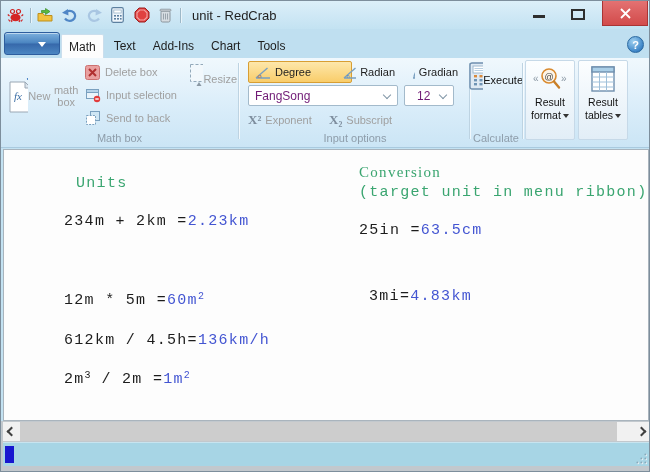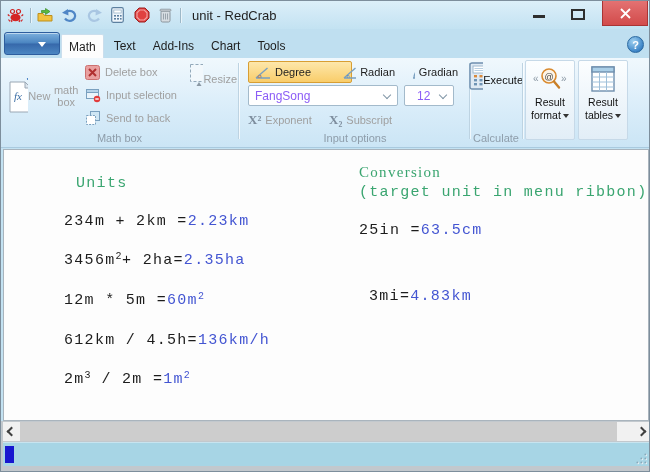--- a/index.html
+++ b/index.html
@@ -40,21 +40,21 @@
   .grouplabel{position:absolute;bottom:3px;font-size:11px;color:#8e9daa;text-align:center}
   .bigbtn{position:absolute;left:5px;top:2px;width:76px;height:72px;display:flex;flex-direction:row;
     align-items:center;font-size:11px;color:#a0a0a0;line-height:12px;text-align:center}
   .smallbtn{position:absolute;left:84px;display:flex;align-items:center;gap:5px;font-size:11px;color:#a0a0a0;height:20px}
   .resizebtn{position:absolute;left:186px;top:4px;width:50px;display:flex;align-items:center;
     font-size:11px;color:#a0a0a0}
   .anglebtn{position:absolute;top:3px;height:22px;display:flex;align-items:center;gap:4px;
     font-size:11px;color:#1d1d1d;padding:0 6px;border-radius:2px}
   .anglebtn.selected{background:linear-gradient(#fde7ab,#f9cd6a);border:1px solid #d89e33}
   .combo{position:absolute;top:27px;height:21px;background:#fff;border:1px solid #a3bacb;border-radius:2px;
-    font-size:12px;color:#8b5cf6;display:flex;align-items:center;padding-left:6px}
+    font-size:12px;color:#701a75;display:flex;align-items:center;padding-left:6px}
   .chev{position:absolute;right:7px;top:6px;width:6px;height:6px;
     border-right:1.5px solid #8096a6;border-bottom:1.5px solid #8096a6;transform:rotate(45deg)}
   .scriptbtn{position:absolute;top:53px;display:flex;align-items:center;gap:4px;font-size:11px;color:#a0a0a0;height:18px}
   .x2{font-family:"Liberation Serif",serif;font-weight:bold;font-size:13px;color:#7d8d9d}
   .execbtn{position:absolute;left:468px;top:4px;width:54px;display:flex;flex-direction:row;align-items:center;
     font-size:11px;color:#111}
   .panel{position:absolute;top:2px;width:50px;height:80px;border:1px solid #c6d9e8;border-radius:2px;
     background:linear-gradient(#fcfeff,#ecf4fa 60%,#e2eef7);display:flex;flex-direction:column;align-items:center;
     padding-top:5px;font-size:10.5px;color:#111;line-height:12.5px;text-align:center}
   .caret-down{display:inline-block;width:0;height:0;border:3px solid transparent;border-top:4px solid #333;
@@ -300,21 +300,20 @@
           <path d="M1 11 h22 M1 16 h22 M1 21 h22 M8.5 6 v19 M15.5 6 v19" stroke="#9fc0da"></path>
         </svg>
       <span style="margin-top:4px">Result</span>
       <span><span>tables</span><span class="caret-down"></span></span>
     </div>
   </div>
 
   <div class="content">
       <div class="mline" style="left: 72px; top: 25px;"><span class="g">Units</span></div>
       <div class="mline" style="left: 60px; top: 63px;"><span class="k">234m + 2km =</span><span class="r">2.23km</span></div>
-      <div class="mline" style="left: 60px; top: 102px;"><span class="k">3456m</span><span class="k sup">2</span><span class="k">+ 2ha=</span><span class="r">2.35ha</span></div>
       <div class="mline" style="left: 60px; top: 142px;"><span class="k">12m * 5m =</span><span class="r">60m</span><span class="r sup">2</span></div>
       <div class="mline" style="left: 60px; top: 182px;"><span class="k">612km / 4.5h=</span><span class="r">136km/h</span></div>
       <div class="mline" style="left: 60px; top: 221px;"><span class="k">2m</span><span class="k sup">3</span><span class="k"> / 2m =</span><span class="r">1m</span><span class="r sup">2</span></div>
       <div class="mline" style="left: 355px; top: 14px; font-family: Liberation Serif, serif;"><span class="g">Conversion</span></div>
       <div class="mline" style="left: 355px; top: 34px;"><span class="g">(target unit in menu ribbon)</span></div>
       <div class="mline" style="left: 355px; top: 72px;"><span class="k">25in =</span><span class="r">63.5cm</span></div>
       <div class="mline" style="left: 365px; top: 138px;"><span class="k">3mi=</span><span class="r">4.83km</span></div>
     </div>
 
   <div class="lowerframe"></div>

